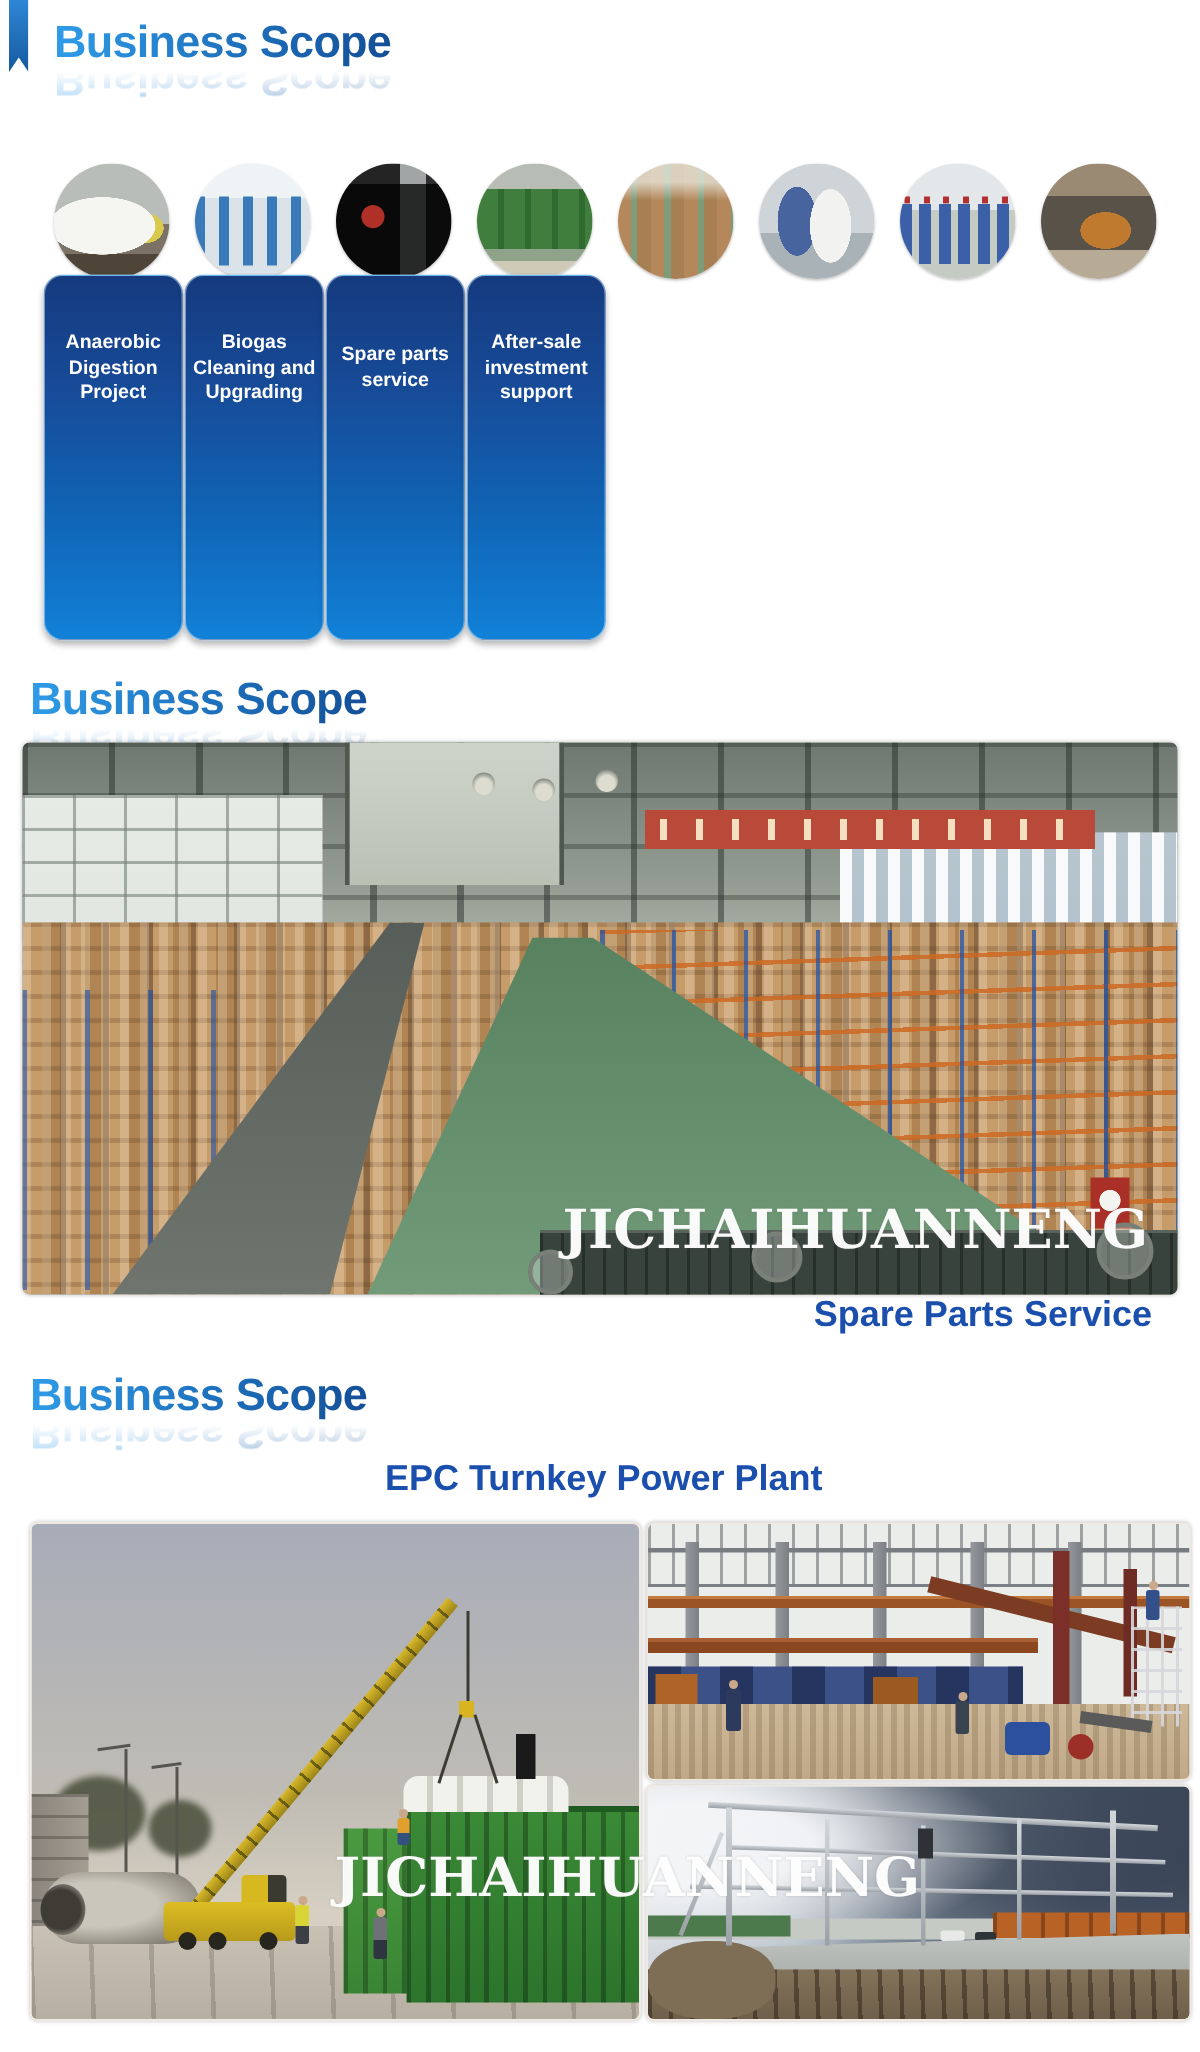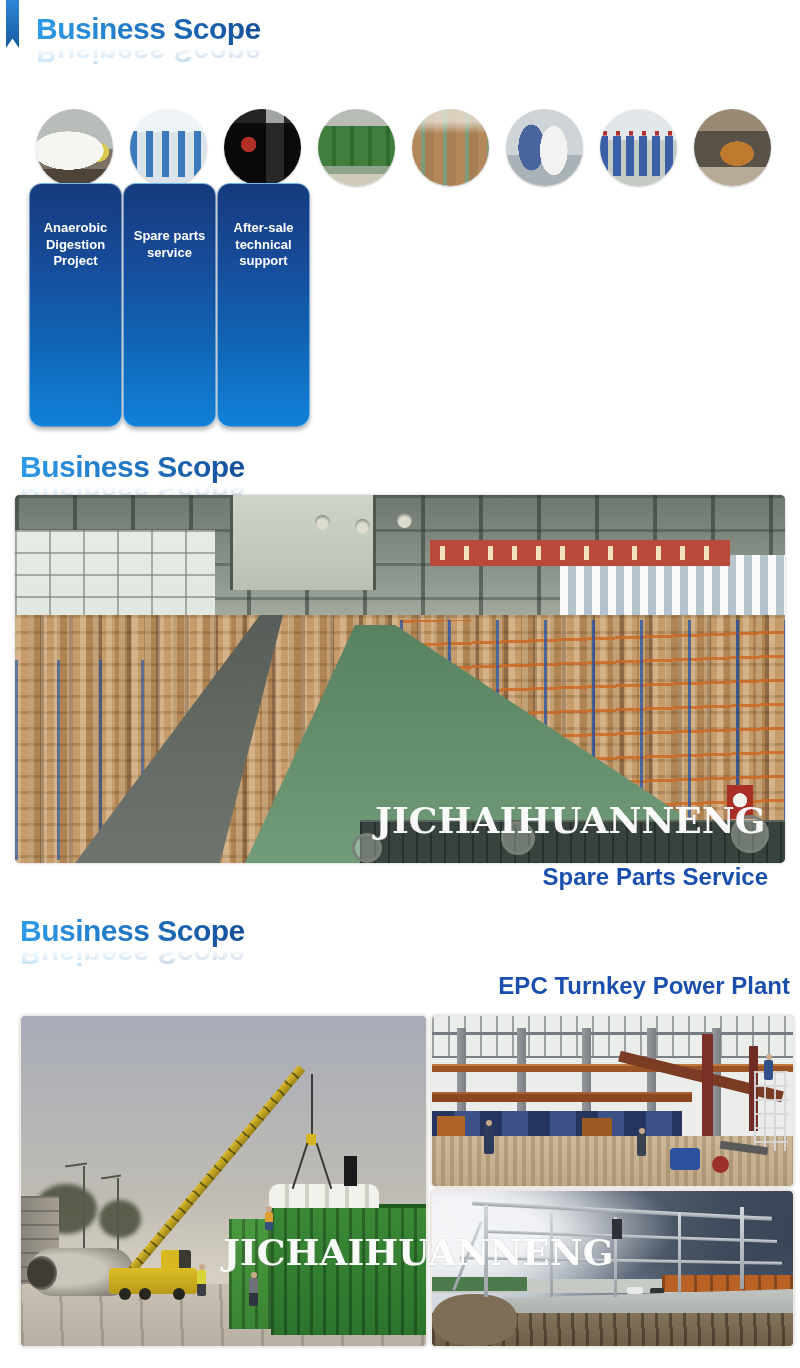--- a/index.html
+++ b/index.html
@@ -206,21 +206,21 @@
     clip-path:polygon(0 30%,100% 0,100% 100%,8% 100%);}
   .rb-soil{left:0;top:122px;width:361px;height:33px;background:
     repeating-linear-gradient(88deg,rgba(35,25,15,.45) 0 3px,transparent 3px 14px),
     linear-gradient(180deg,#84735a,#6e5f4a);}
   .rb-soil-left{left:0;top:103px;width:85px;height:52px;border-radius:45%;background:#7e6e56;}
   .beam{position:absolute;background:linear-gradient(180deg,#d2d7db,#9aa0a6);}
   .rb-hang{left:180px;top:28px;width:10px;height:20px;background:#2e3236;}
 
   #cl-wm{left:203px;top:176px;}
   #spare-caption{right:32px;top:863px;}
-  #epc-subtitle{left:15px;top:972px;width:775px;text-align:right;}
+  #epc-subtitle{left:15px;top:972px;width:775px;text-align:center;}
 </style>
 </head>
 <body>
 
 <div class="page">
 
   <div class="ribbon"></div>
   <h1 class="sec-heading" style="left:36px;top:12px;margin:0;">
     <span>Business Scope</span>
   </h1>
@@ -234,24 +234,27 @@
       <div class="ph ph5"></div>
       <div class="ph ph6"></div>
       <div class="ph ph7"></div>
       <div class="ph ph8"></div>
     </div>
     <div class="cols">
       <div class="col">
         <div class="col-label">Anaerobic Digestion Project</div>
       </div>
       <div class="col">
+        <div class="col-label">Biogas Cleaning and Upgrading</div>
+      </div>
+      <div class="col">
         <div class="col-label">Spare parts service</div>
       </div>
       <div class="col">
-        <div class="col-label">After-sale technical support</div>
+        <div class="col-label">After-sale investment support</div>
       </div>
     </div>
   </div>
 
   <h1 class="sec-heading" style="left:20px;top:450px;margin:0;">
     <span>Business Scope</span>
   </h1>
 
   <div class="photo abs" id="warehouse">
     <div class="abs wh-ceiling"></div>

